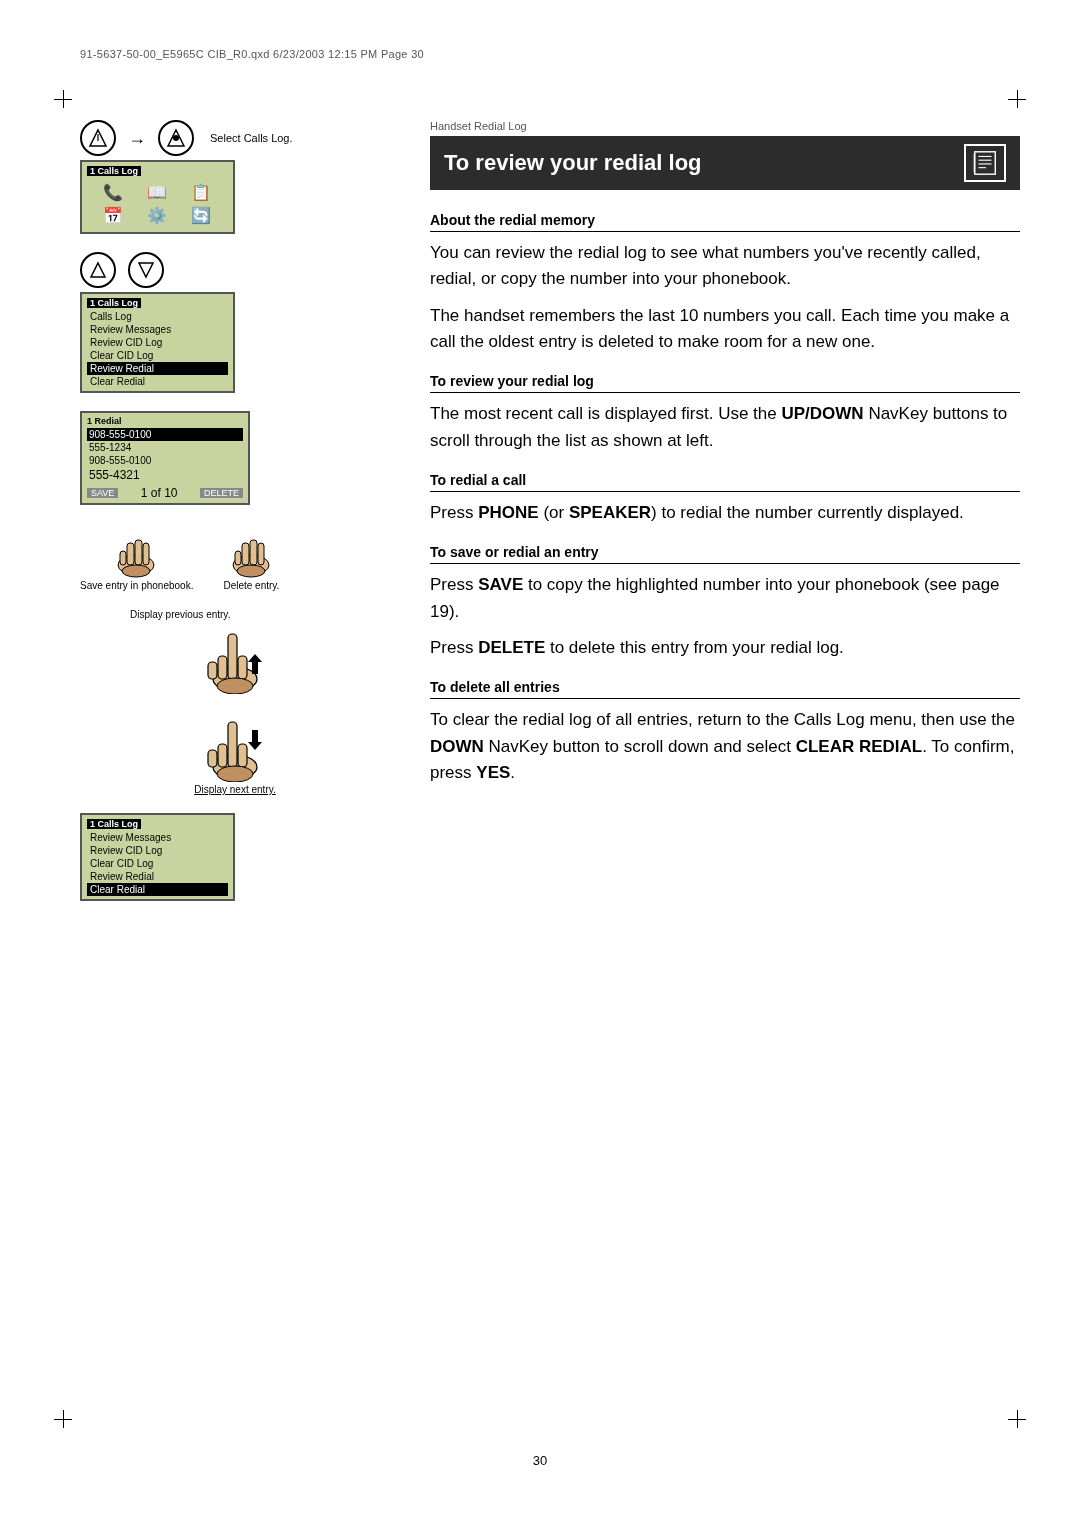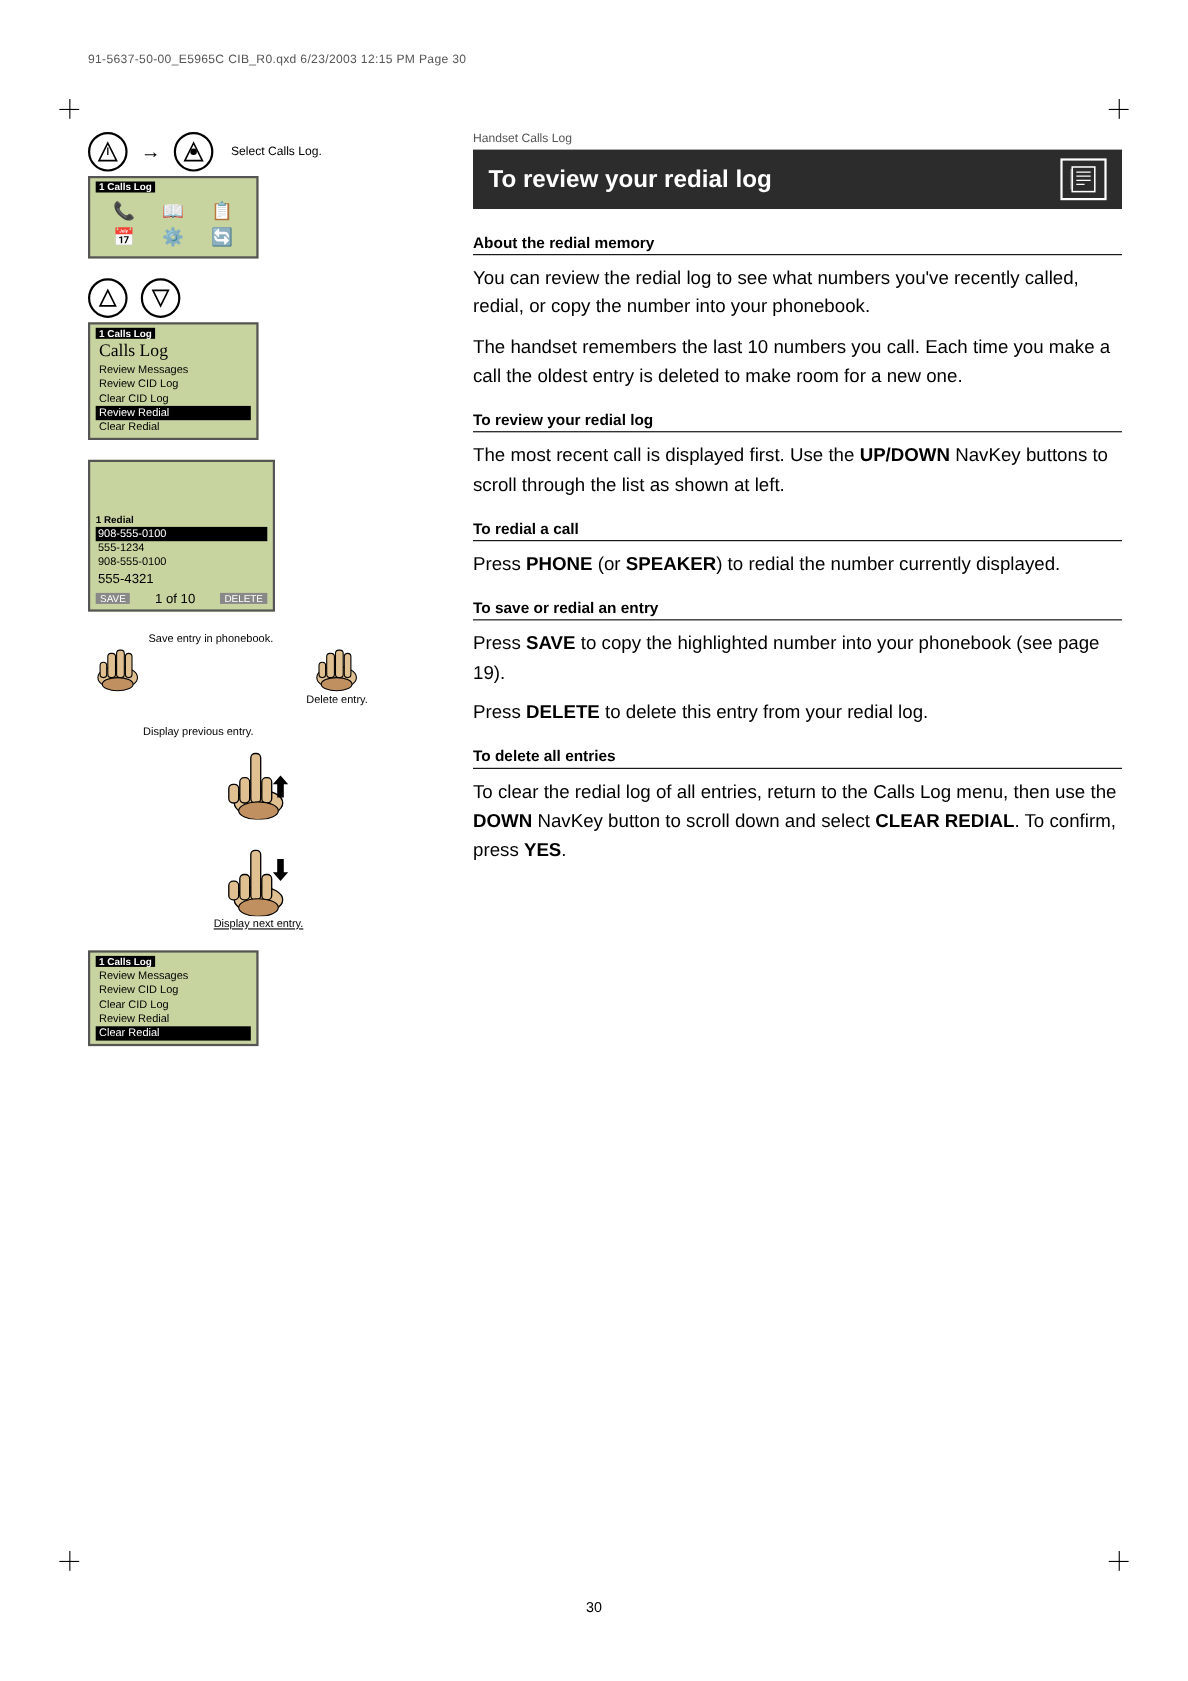--- a/index.html
+++ b/index.html
@@ -223,47 +223,47 @@
         </div>
         <div class="phone-icon-circle">
           <svg width="20" height="20" viewBox="0 0 20 20">
             <polygon points="10,17 17,3 3,3" fill="none" stroke="#000" stroke-width="1.5"></polygon>
           </svg>
         </div>
       </div>
 
       <div style="border:2px solid #555; background:#c8d4a0; width:155px; padding:3px 5px; font-size:10px;">
         <div style="font-size:9px; font-weight:bold; background:#000; color:#fff; display:inline-block; padding:0 3px; margin-bottom:2px;">1 Calls Log</div>
-        <div style="padding:1px 3px; font-size:16px;font-family:Liberation Serif, serif;">Calls Log</div>
+        <div style="padding:1px 3px; font-size:10px;">Calls Log</div>
         <div style="padding:1px 3px; font-size:10px;">Review Messages</div>
         <div style="padding:1px 3px; font-size:10px;">Review CID Log</div>
         <div style="padding:1px 3px; font-size:10px;">Clear CID Log</div>
         <div style="padding:1px 3px; font-size:10px; background:#000; color:#fff;">Review Redial</div>
         <div style="padding:1px 3px; font-size:10px;">Clear Redial</div>
       </div>
     </div>
 
     <div class="diagram-block" style="margin-top:16px;">
       <div style="border:2px solid #555; background:#c8d4a0; width:170px; padding:3px 5px; font-size:10px;">
-        <div style="font-size:9px; font-weight:bold; margin-bottom:2px;margin-top:44px;">1 Redial</div>
+        <div style="font-size:9px; font-weight:bold; margin-bottom:2px;">1 Redial</div>
         <div style="padding:1px 2px; font-size:10px; background:#000; color:#fff;">908-555-0100</div>
         <div style="padding:1px 2px; font-size:10px;">555-1234</div>
         <div style="padding:1px 2px; font-size:10px;">908-555-0100</div>
         <div style="padding:1px 2px; font-size:12px;">555-4321</div>
         <div style="display:flex; justify-content:space-between; margin-top:3px; font-size:9px; align-items:center;">
           <span style="background:#888; color:#fff; padding:0 4px;">SAVE</span>
           <span style="font-size:12px;">1 of 10</span>
           <span style="background:#888; color:#fff; padding:0 4px;">DELETE</span>
         </div>
       </div>
     </div>
 
     <div class="diagram-block" style="margin-top:12px;">
       <div style="display:flex; gap:30px; align-items:flex-start;">
-        <div style="display:flex; flex-direction:row; align-items:flex-start;">
+        <div style="display:flex; flex-direction:column; align-items:center;">
 
           <svg width="55" height="55" viewBox="0 0 55 55">
             <ellipse cx="27" cy="42" rx="18" ry="10" fill="#e0c090" stroke="#000" stroke-width="1"></ellipse>
             <rect x="18" y="20" width="7" height="22" rx="3" fill="#e0c090" stroke="#000" stroke-width="1"></rect>
             <rect x="26" y="17" width="7" height="25" rx="3" fill="#e0c090" stroke="#000" stroke-width="1"></rect>
             <rect x="34" y="20" width="6" height="22" rx="3" fill="#e0c090" stroke="#000" stroke-width="1"></rect>
             <rect x="11" y="28" width="6" height="14" rx="3" fill="#e0c090" stroke="#000" stroke-width="1"></rect>
             <ellipse cx="27" cy="48" rx="14" ry="6" fill="#c09060" stroke="#000" stroke-width="1"></ellipse>
           </svg>
           <div style="font-size:10px; text-align:center; margin-top:2px;">Save entry in phonebook.</div>
@@ -324,21 +324,21 @@
         <div style="padding:1px 3px; font-size:10px;">Clear CID Log</div>
         <div style="padding:1px 3px; font-size:10px;">Review Redial</div>
         <div style="padding:1px 3px; font-size:10px; background:#000; color:#fff;">Clear Redial</div>
       </div>
     </div>
 
   </div>
 
   <div class="right-column">
 
-    <div class="handset-label">Handset Calls Log</div>
+    <div class="handset-label">Handset Redial Log</div>
 
     <div class="page-title-block">
       <span class="title-text">To review your redial log</span>
       <div class="title-icon">
         <svg width="30" height="28" viewBox="0 0 30 28">
           <rect x="4" y="2" width="22" height="24" fill="none" stroke="#fff" stroke-width="1.5"></rect>
           <line x1="8" y1="7" x2="22" y2="7" stroke="#fff" stroke-width="1.2"></line>
           <line x1="8" y1="11" x2="22" y2="11" stroke="#fff" stroke-width="1.2"></line>
           <line x1="8" y1="15" x2="22" y2="15" stroke="#fff" stroke-width="1.2"></line>
           <line x1="8" y1="19" x2="16" y2="19" stroke="#fff" stroke-width="1.2"></line>

